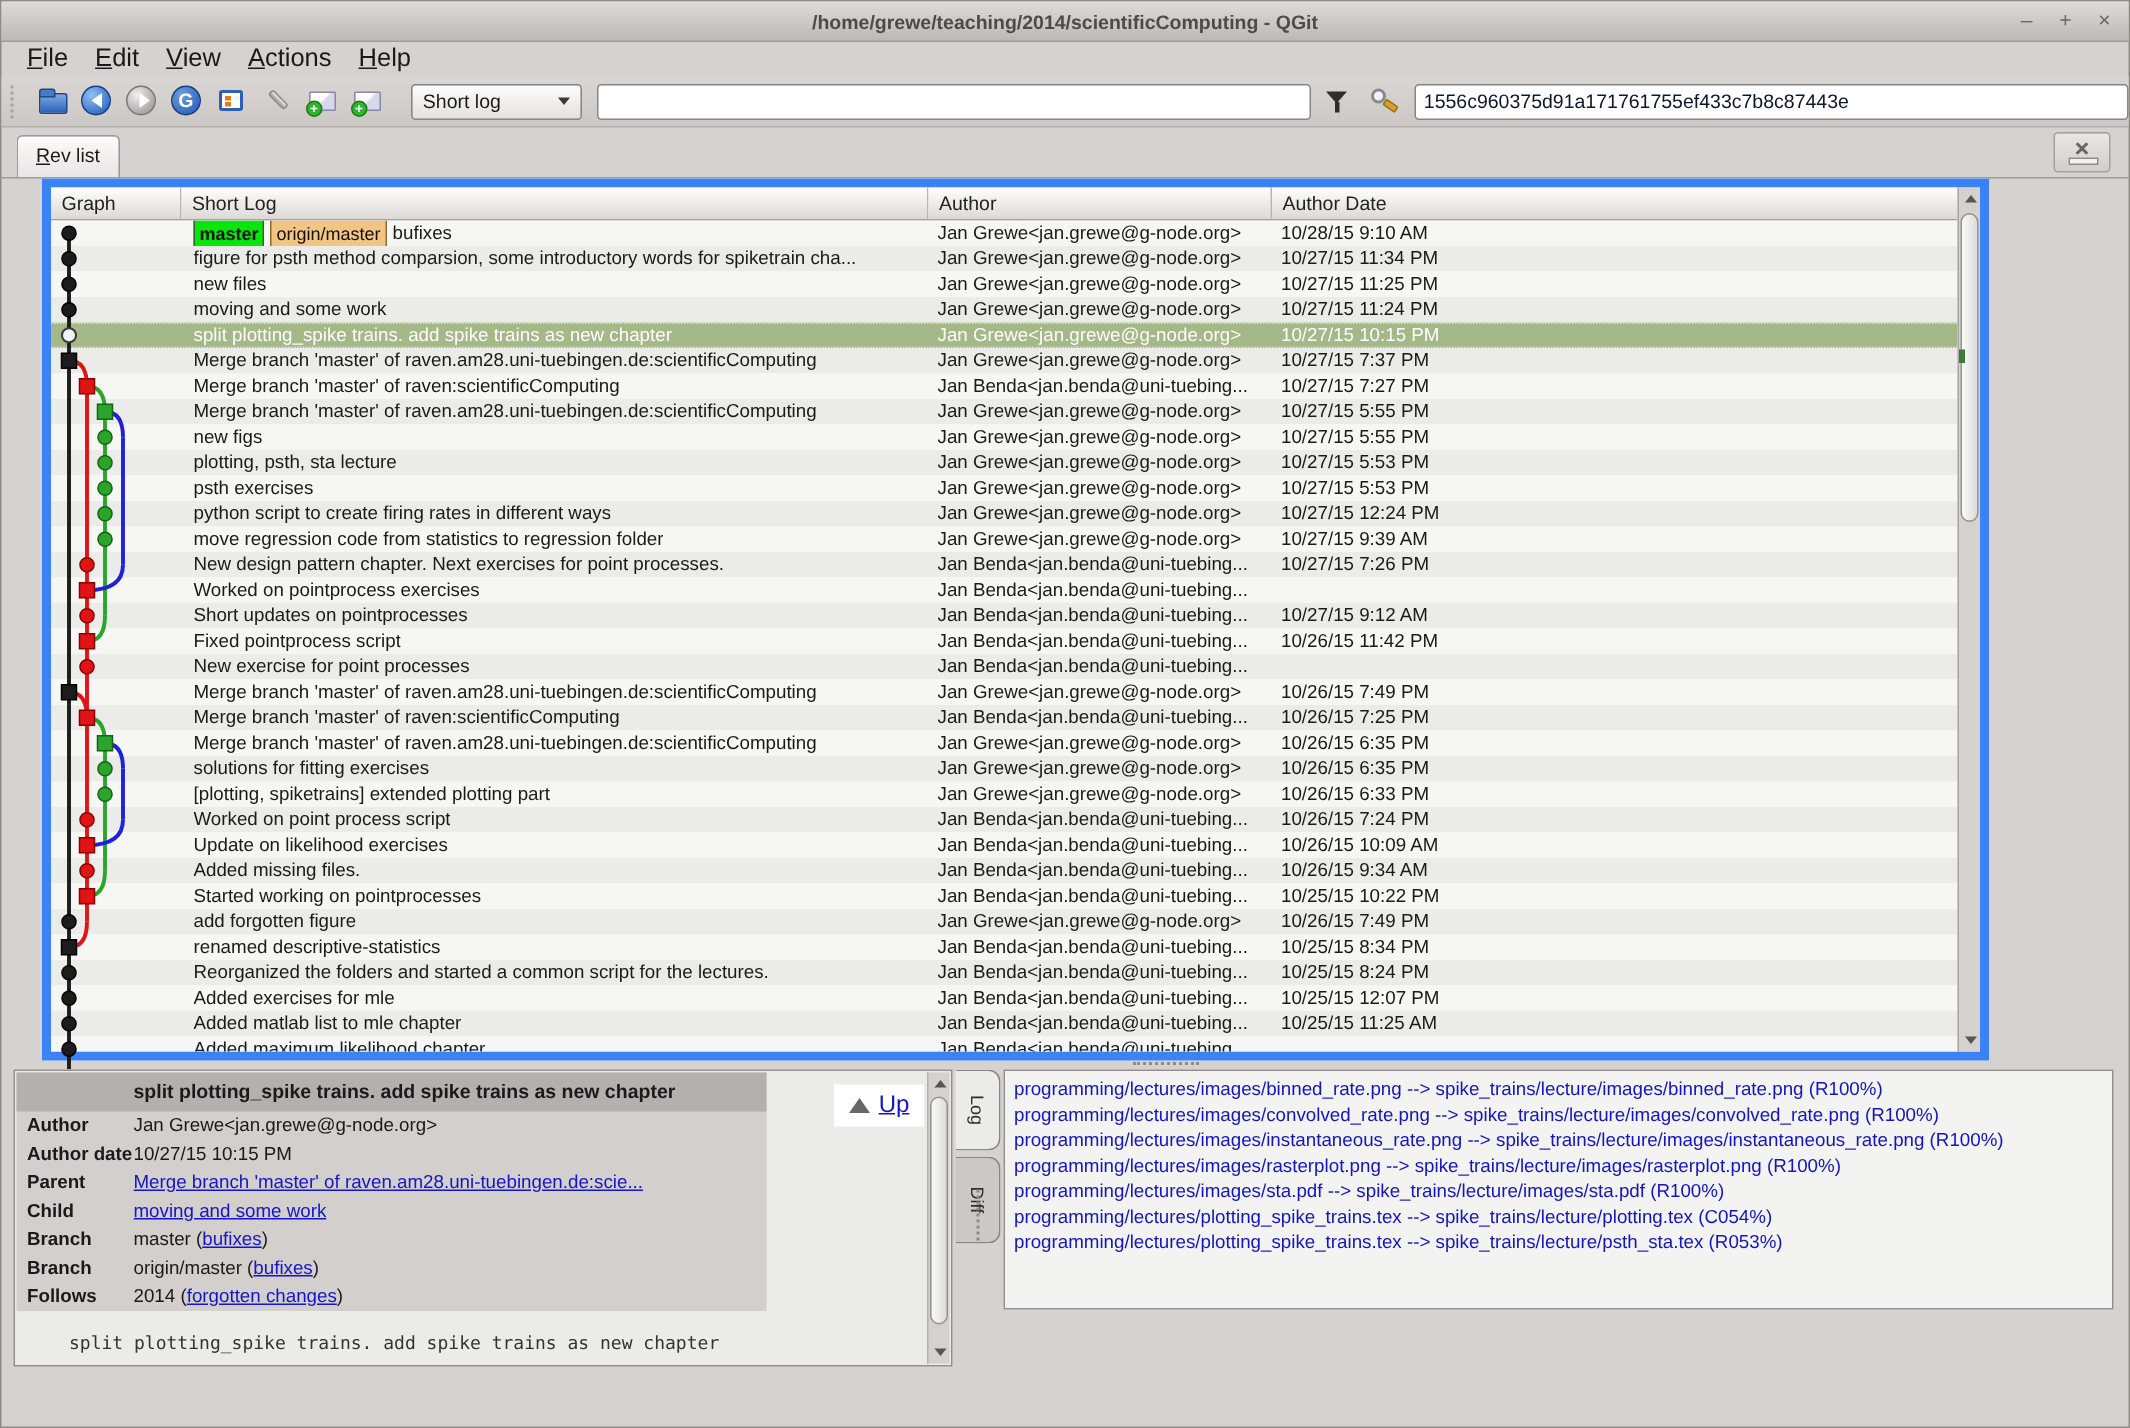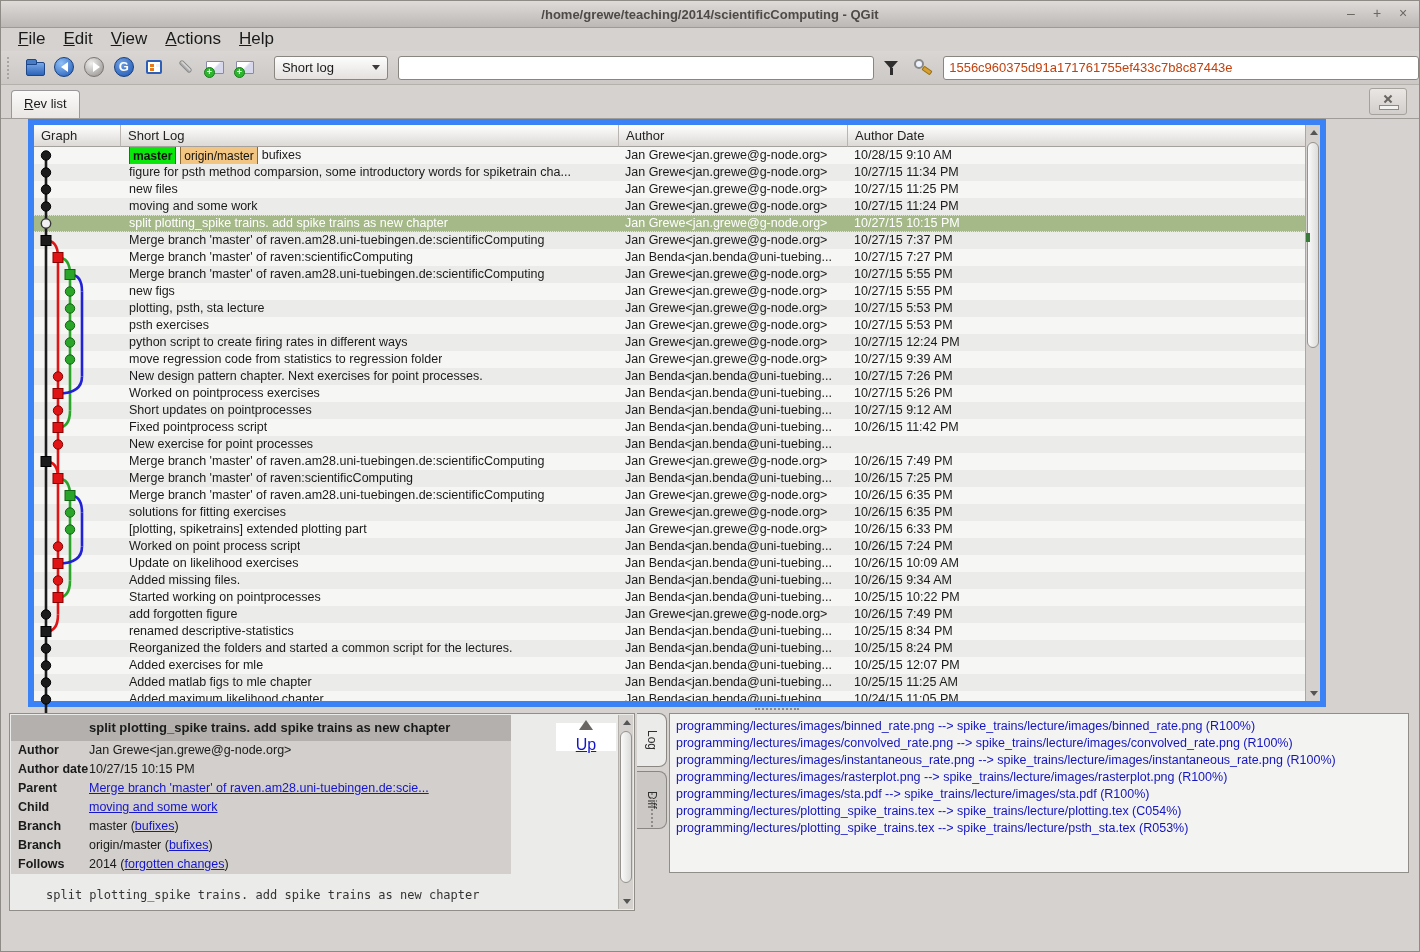--- a/index.html
+++ b/index.html
@@ -55,21 +55,21 @@
   .save-patch-icon::before,.apply-patch-icon::before{content:"";position:absolute;left:4px;top:7px;width:16px;height:11px;
      background:linear-gradient(135deg,#ffffff 45%,#d8d8ec 55%);border:1px solid #8888aa;border-radius:1px;}
   .save-patch-icon::after,.apply-patch-icon::after{content:"+";position:absolute;left:2px;top:13px;width:9px;height:9px;
      background:#2eb52e;border:1px solid #1a7a1a;border-radius:50%;color:#fff;font-size:9px;line-height:9px;text-align:center;font-weight:bold;}
   .apply-patch-icon::after{content:"+";}
 
   .combo{margin-left:14px;width:116px;height:24px;border:1px solid #898581;border-radius:3px;
      background:linear-gradient(#fdfdfd,#e4e1de);display:flex;align-items:center;padding:0 7px;box-sizing:border-box;font-size:13px;}
   .combo-arrow{margin-left:auto;width:0;height:0;border-left:4px solid transparent;border-right:4px solid transparent;border-top:5px solid #3a3a3a;}
   .text-input{height:24px;border:1px solid #898581;border-radius:3px;background:#fff;font-size:13px;
-     font-family:"Liberation Sans",sans-serif;padding:0 5px;box-sizing:border-box;color:#c2410c;}
+     font-family:"Liberation Sans",sans-serif;padding:0 5px;box-sizing:border-box;color:#0f172a;}
   .search-input{margin-left:10px;width:488px;}
   .sha-input{margin-left:10px;width:487px;}
   .small-btn{width:24px;height:26px;position:relative;margin-left:6px;}
   .filter-funnel-icon::before{content:"";position:absolute;left:4px;top:6px;border-left:7px solid transparent;border-right:7px solid transparent;border-top:8px solid #2e2e2e;}
   .filter-funnel-icon::after{content:"";position:absolute;left:10px;top:13px;width:3px;height:7px;background:#2e2e2e;}
   .search-highlight-icon::before{content:"";position:absolute;left:4px;top:4px;width:10px;height:10px;border:2px solid #8a8a8a;border-radius:50%;background:#eef4ff;box-sizing:border-box;}
   .search-highlight-icon::after{content:"";position:absolute;left:12px;top:13px;width:8px;height:3px;background:#d8a030;border:1px solid #9a7010;transform:rotate(35deg);border-radius:1px;}
 
   
   .tabbar{position:absolute;left:0;top:88px;width:100%;height:30px;border-bottom:1px solid #a09c98;box-sizing:border-box;}
@@ -116,21 +116,21 @@
 
   
   .detail-panel{position:absolute;left:8px;top:712px;width:626px;height:198px;border:1px solid #918d89;background:#ebebea;box-sizing:border-box;}
   .detail-table{position:absolute;left:1px;top:1px;width:500px;background:#d2cfcc;}
   .d-title{height:26px;background:#b3b0ad;font-weight:bold;font-size:13px;line-height:26px;padding-left:78px;
      white-space:nowrap;overflow:hidden;color:#1a1a1a;}
   .d-row{height:19px;display:flex;font-size:12.5px;line-height:19px;}
   .d-label{width:78px;flex:none;font-weight:bold;padding-left:7px;box-sizing:border-box;}
   .d-value{flex:1;white-space:nowrap;overflow:hidden;}
   .lnk{color:#1515cc;text-decoration:underline;cursor:pointer;}
-  .up-box{position:absolute;left:546px;top:9px;width:60px;height:28px;background:#fff;display:flex;align-items:center;justify-content:center;gap:6px;flex-direction:column;}
+  .up-box{position:absolute;left:546px;top:9px;width:60px;height:28px;background:#fff;display:flex;align-items:center;justify-content:center;gap:6px;}
   .up-arrow{width:0;height:0;border-left:7px solid transparent;border-right:7px solid transparent;border-bottom:10px solid #6a6663;}
   .d-msg{position:absolute;left:36px;top:174px;font-family:"DejaVu Sans Mono",monospace;font-size:12px;color:#333;white-space:pre;}
   .d-scroll{position:absolute;right:1px;top:1px;bottom:1px;width:15px;background:#d4d1ce;border-left:1px solid #b4b0ac;box-sizing:border-box;}
   .d-thumb{top:16px;height:152px;}
 
   
   .side-tab{position:absolute;left:636px;width:30px;border:1px solid #8a8682;box-sizing:border-box;
      display:flex;align-items:center;justify-content:center;font-size:12px;color:#2e2e2e;}
   .side-tab span{writing-mode:vertical-rl;}
   .tab-log{top:712px;height:54px;background:#ebebea;border-left:none;border-radius:0 8px 8px 0;}
@@ -330,21 +330,20 @@
         <div class="c-author">Jan Benda&lt;jan.benda@uni-tuebing...</div>
         <div class="c-date">10/27/15 7:26 PM</div>
       </div>
         <div class="row odd">
         <div class="c-graph"></div>
         <div class="c-log">
             <span class="badges"></span>
             <span class="txt">Worked on pointprocess exercises</span>
           </div>
         <div class="c-author">Jan Benda&lt;jan.benda@uni-tuebing...</div>
-        <div class="c-date">10/27/15 5:26 PM</div>
       </div>
         <div class="row even">
         <div class="c-graph"></div>
         <div class="c-log">
             <span class="badges"></span>
             <span class="txt">Short updates on pointprocesses</span>
           </div>
         <div class="c-author">Jan Benda&lt;jan.benda@uni-tuebing...</div>
         <div class="c-date">10/27/15 9:12 AM</div>
       </div>
@@ -479,33 +478,32 @@
             <span class="badges"></span>
             <span class="txt">Added exercises for mle</span>
           </div>
         <div class="c-author">Jan Benda&lt;jan.benda@uni-tuebing...</div>
         <div class="c-date">10/25/15 12:07 PM</div>
       </div>
         <div class="row even">
         <div class="c-graph"></div>
         <div class="c-log">
             <span class="badges"></span>
-            <span class="txt">Added matlab figs to mle chapter</span>
+            <span class="txt">Added matlab list to mle chapter</span>
           </div>
         <div class="c-author">Jan Benda&lt;jan.benda@uni-tuebing...</div>
         <div class="c-date">10/25/15 11:25 AM</div>
       </div>
         <div class="row odd">
         <div class="c-graph"></div>
         <div class="c-log">
             <span class="badges"></span>
             <span class="txt">Added maximum likelihood chapter</span>
           </div>
         <div class="c-author">Jan Benda&lt;jan.benda@uni-tuebing...</div>
-        <div class="c-date">10/24/15 11:05 PM</div>
       </div>
       </div>
     <svg id="graph-svg" width="87" height="566">
         <line x1="12" x2="12" y1="8.5" y2="566" stroke="#1c1c1c" stroke-width="2.6" fill="none"></line>
         <line x1="24" x2="24" y1="110.5" y2="467.5" stroke="#e01414" stroke-width="2.6" fill="none"></line>
         <line x1="36" x2="36" y1="127.5" y2="263.5" stroke="#2aa52a" stroke-width="2.6" fill="none"></line>
         <line x1="48" x2="48" y1="144.5" y2="229.5" stroke="#2121d8" stroke-width="2.6" fill="none"></line>
         <line x1="36" x2="36" y1="348.5" y2="433.5" stroke="#2aa52a" stroke-width="2.6" fill="none"></line>
         <line x1="48" x2="48" y1="365.5" y2="399.5" stroke="#2121d8" stroke-width="2.6" fill="none"></line>
         <path d="M 12 93.5 Q 24 93.5 24 110.5" stroke="#e01414" stroke-width="2.6" fill="none"></path>

